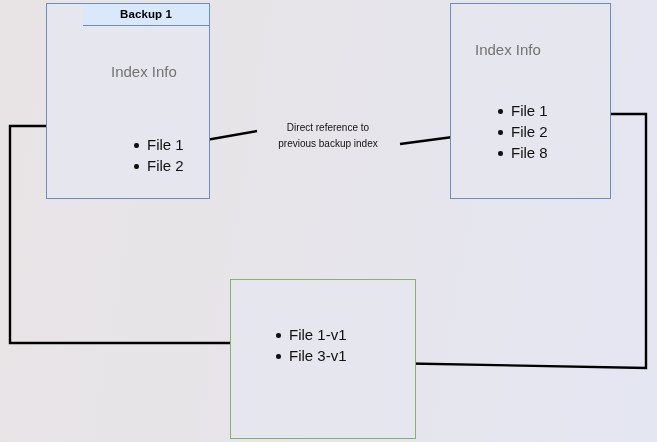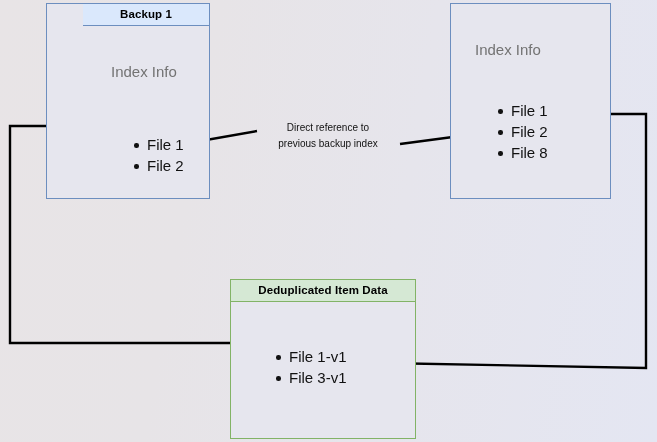--- a/index.html
+++ b/index.html
@@ -135,21 +135,20 @@
       <div class="section-title" style="left:24px; top:37px;">Index Info</div>
       <ul class="items" style="left:45px; top:96px;">
         <li>File 1</li>
         <li>File 2</li>
         <li>File 8</li>
       </ul>
     </div>
   </div>
 
   <div class="node green" style="left:230px; top:279px; width:186px; height:160px;">
-    <div class="node-header">Deduplicated Item Data</div>
     <div class="node-body">
       <ul class="items" style="left:43px; top:44px;">
         <li>File 1-v1</li>
         <li>File 3-v1</li>
       </ul>
     </div>
   </div>
 
   <div class="edge-label" style="left:243px; top:120px; width:170px;">Direct reference to
 previous backup index</div>

